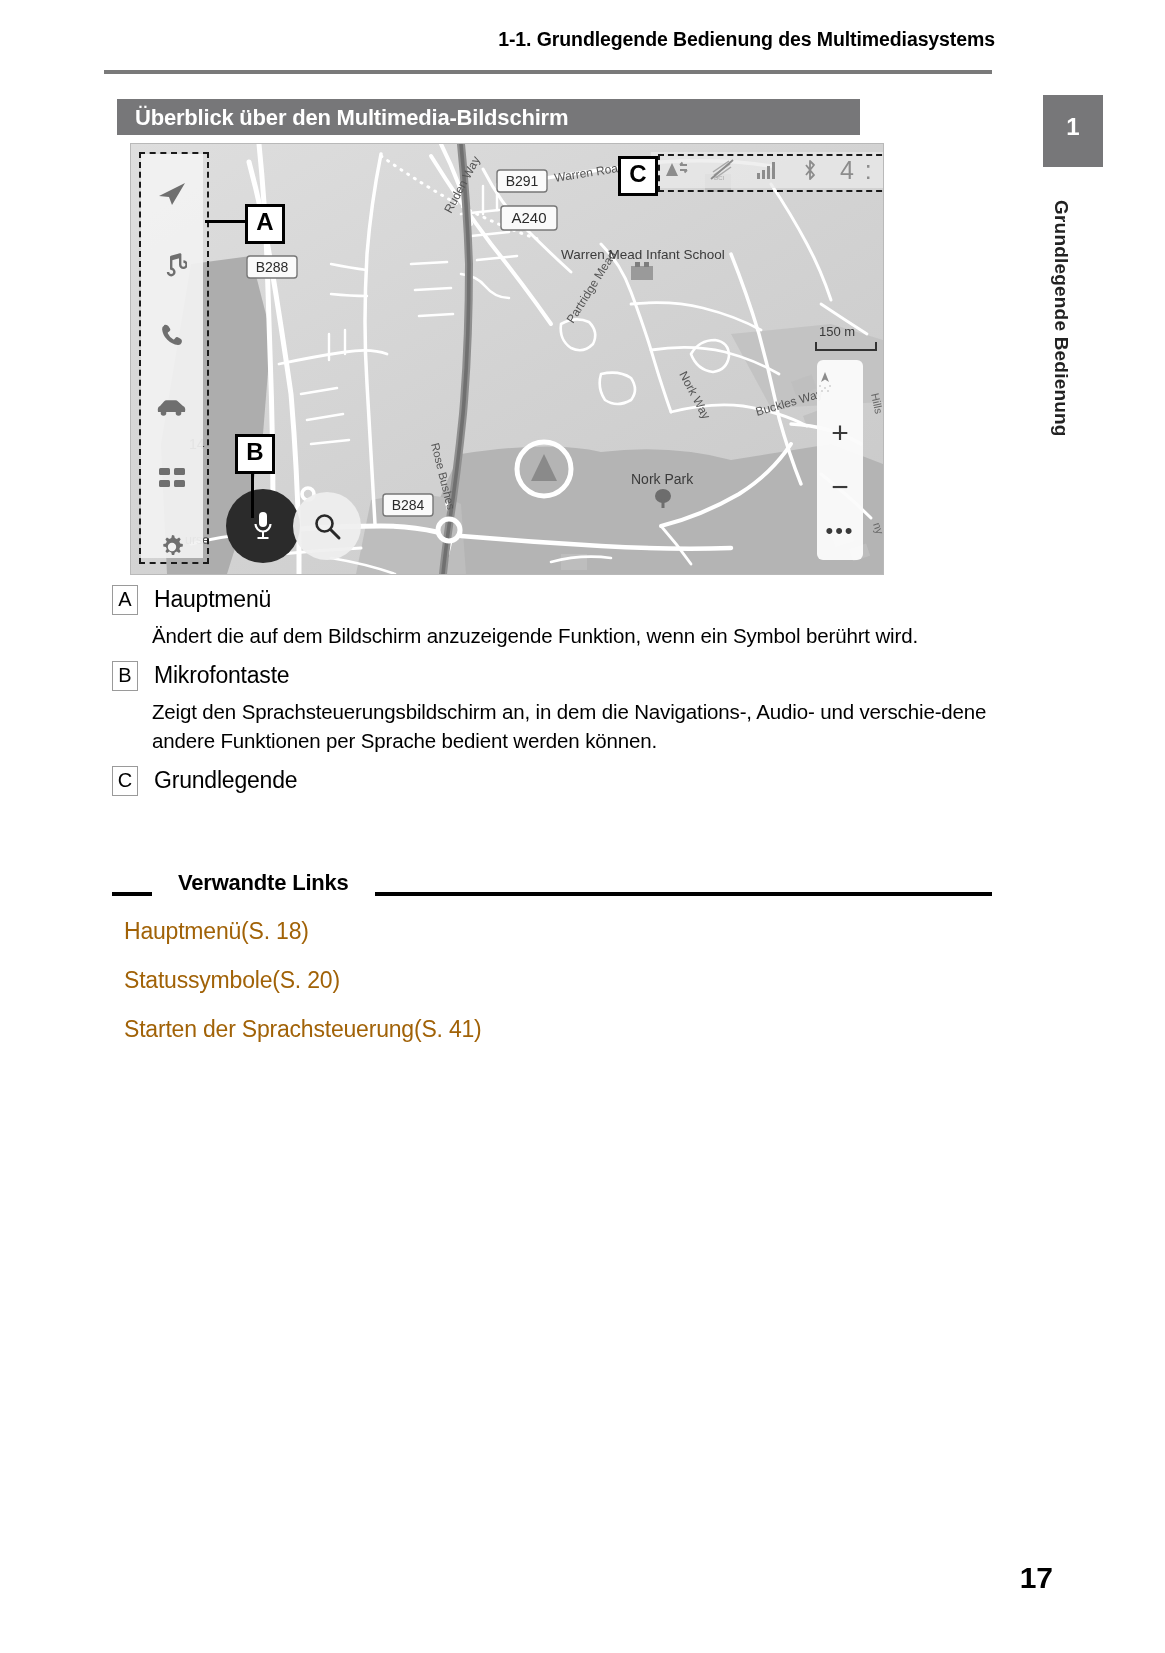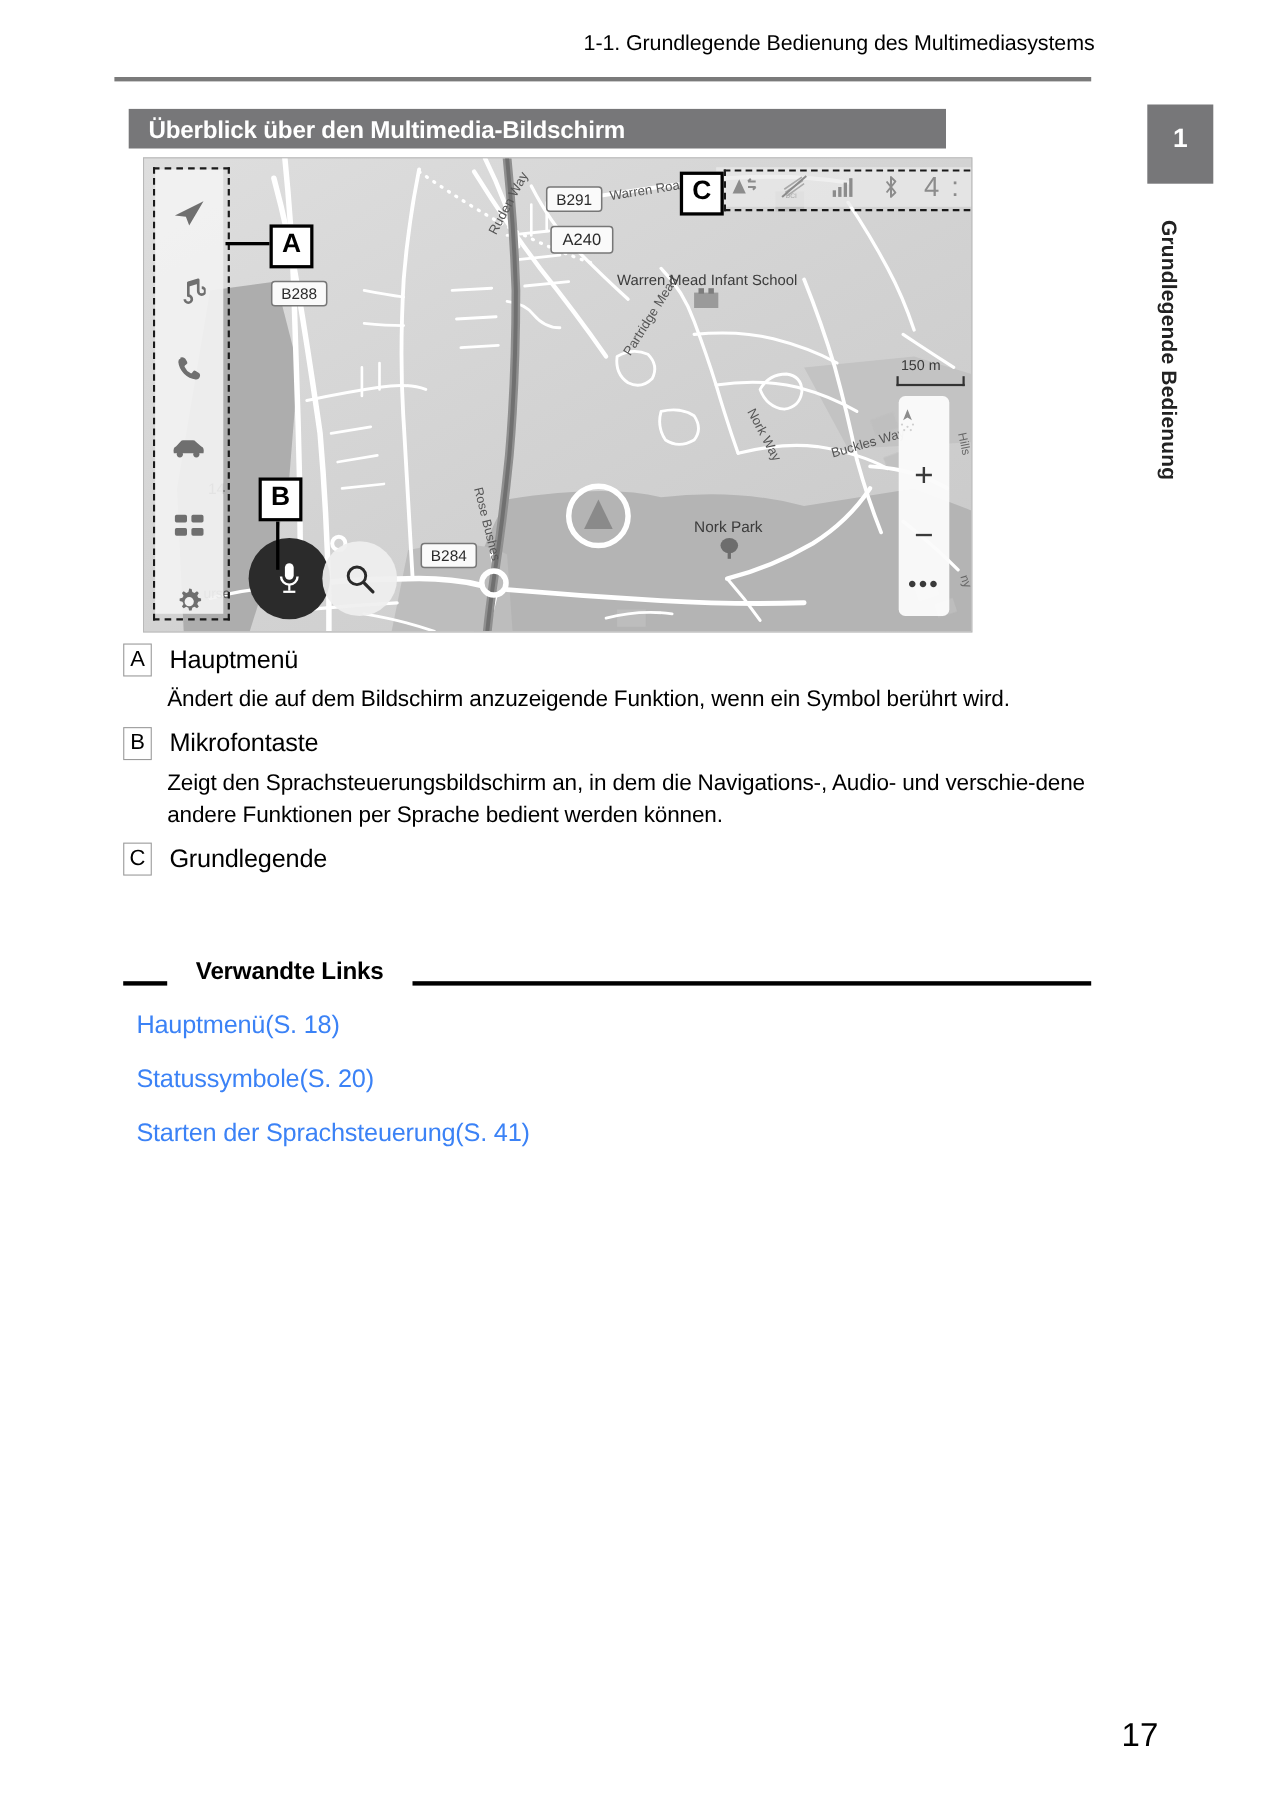--- a/index.html
+++ b/index.html
@@ -15,21 +15,21 @@
     color: #000;
     overflow: hidden;
   }
 
   
   .running-head {
     position: absolute;
     top: 28px;
     right: 170px;
     font-size: 19.5px;
-    font-weight: normal;
+    font-weight: bold;
     letter-spacing: -0.1px;
     color: #000;
     white-space: nowrap;
   }
   .head-rule {
     position: absolute;
     top: 70px;
     left: 104px;
     width: 888px;
     height: 4px;
@@ -193,34 +193,34 @@
     letter-spacing: -0.2px;
   }
   .rel-line {
     flex: 1 1 auto;
     height: 4px;
     background: #000;
   }
   .rel-link {
     display: block;
     font-size: 23px;
-    color: #3b82f6;
+    color: #a16207;
     margin-top: 22px;
     margin-left: 12px;
     letter-spacing: -0.2px;
     text-decoration: none;
   }
 
   
   .page-num {
     position: absolute;
     right: 112px;
     bottom: 58px;
     font-size: 30px;
-    font-weight: normal;
+    font-weight: bold;
   }
 </style>
 </head>
 <body>
 
 <div class="running-head">1-1. Grundlegende Bedienung des Multimediasystems</div>
 <div class="head-rule"></div>
 
 <div class="chapter-tab">
   <div class="chapter-tab-num">1</div>

